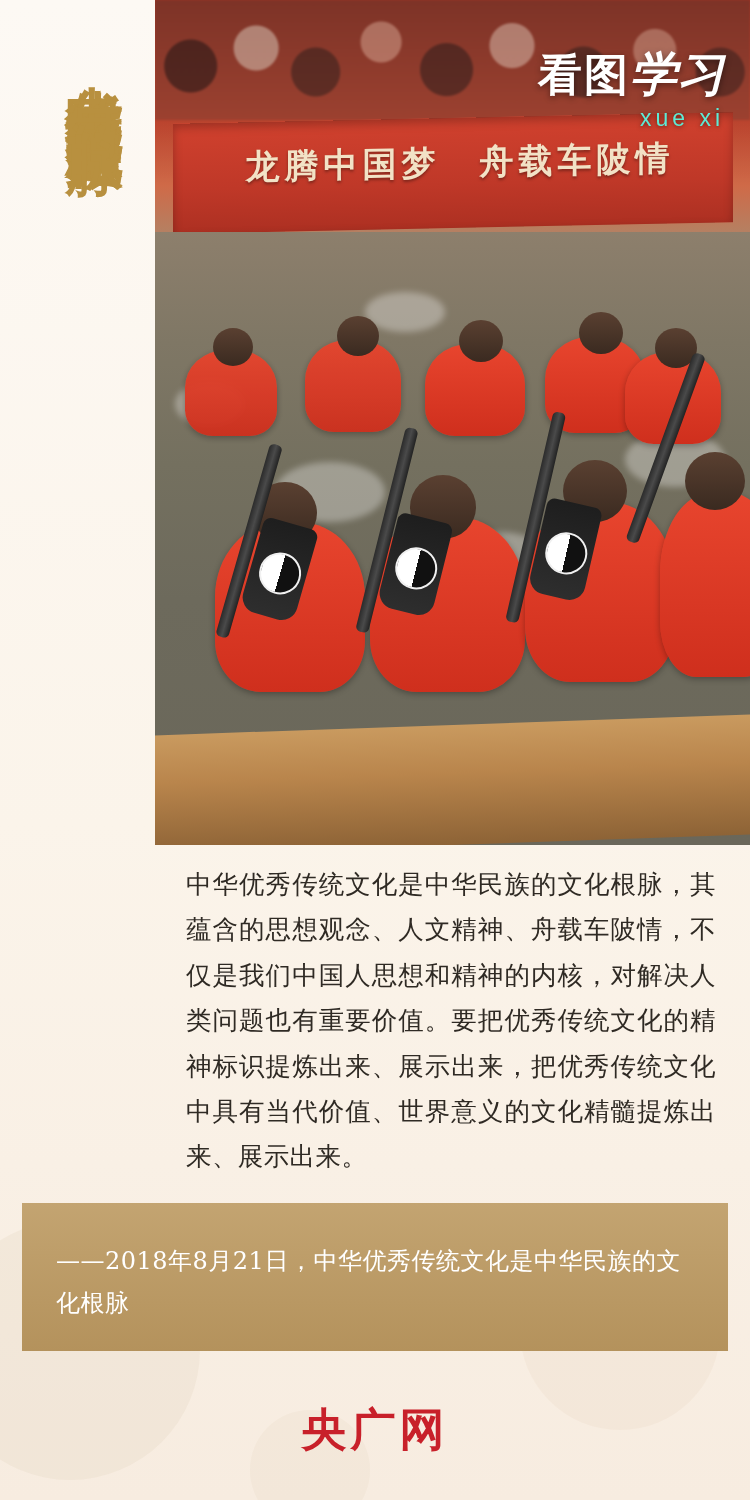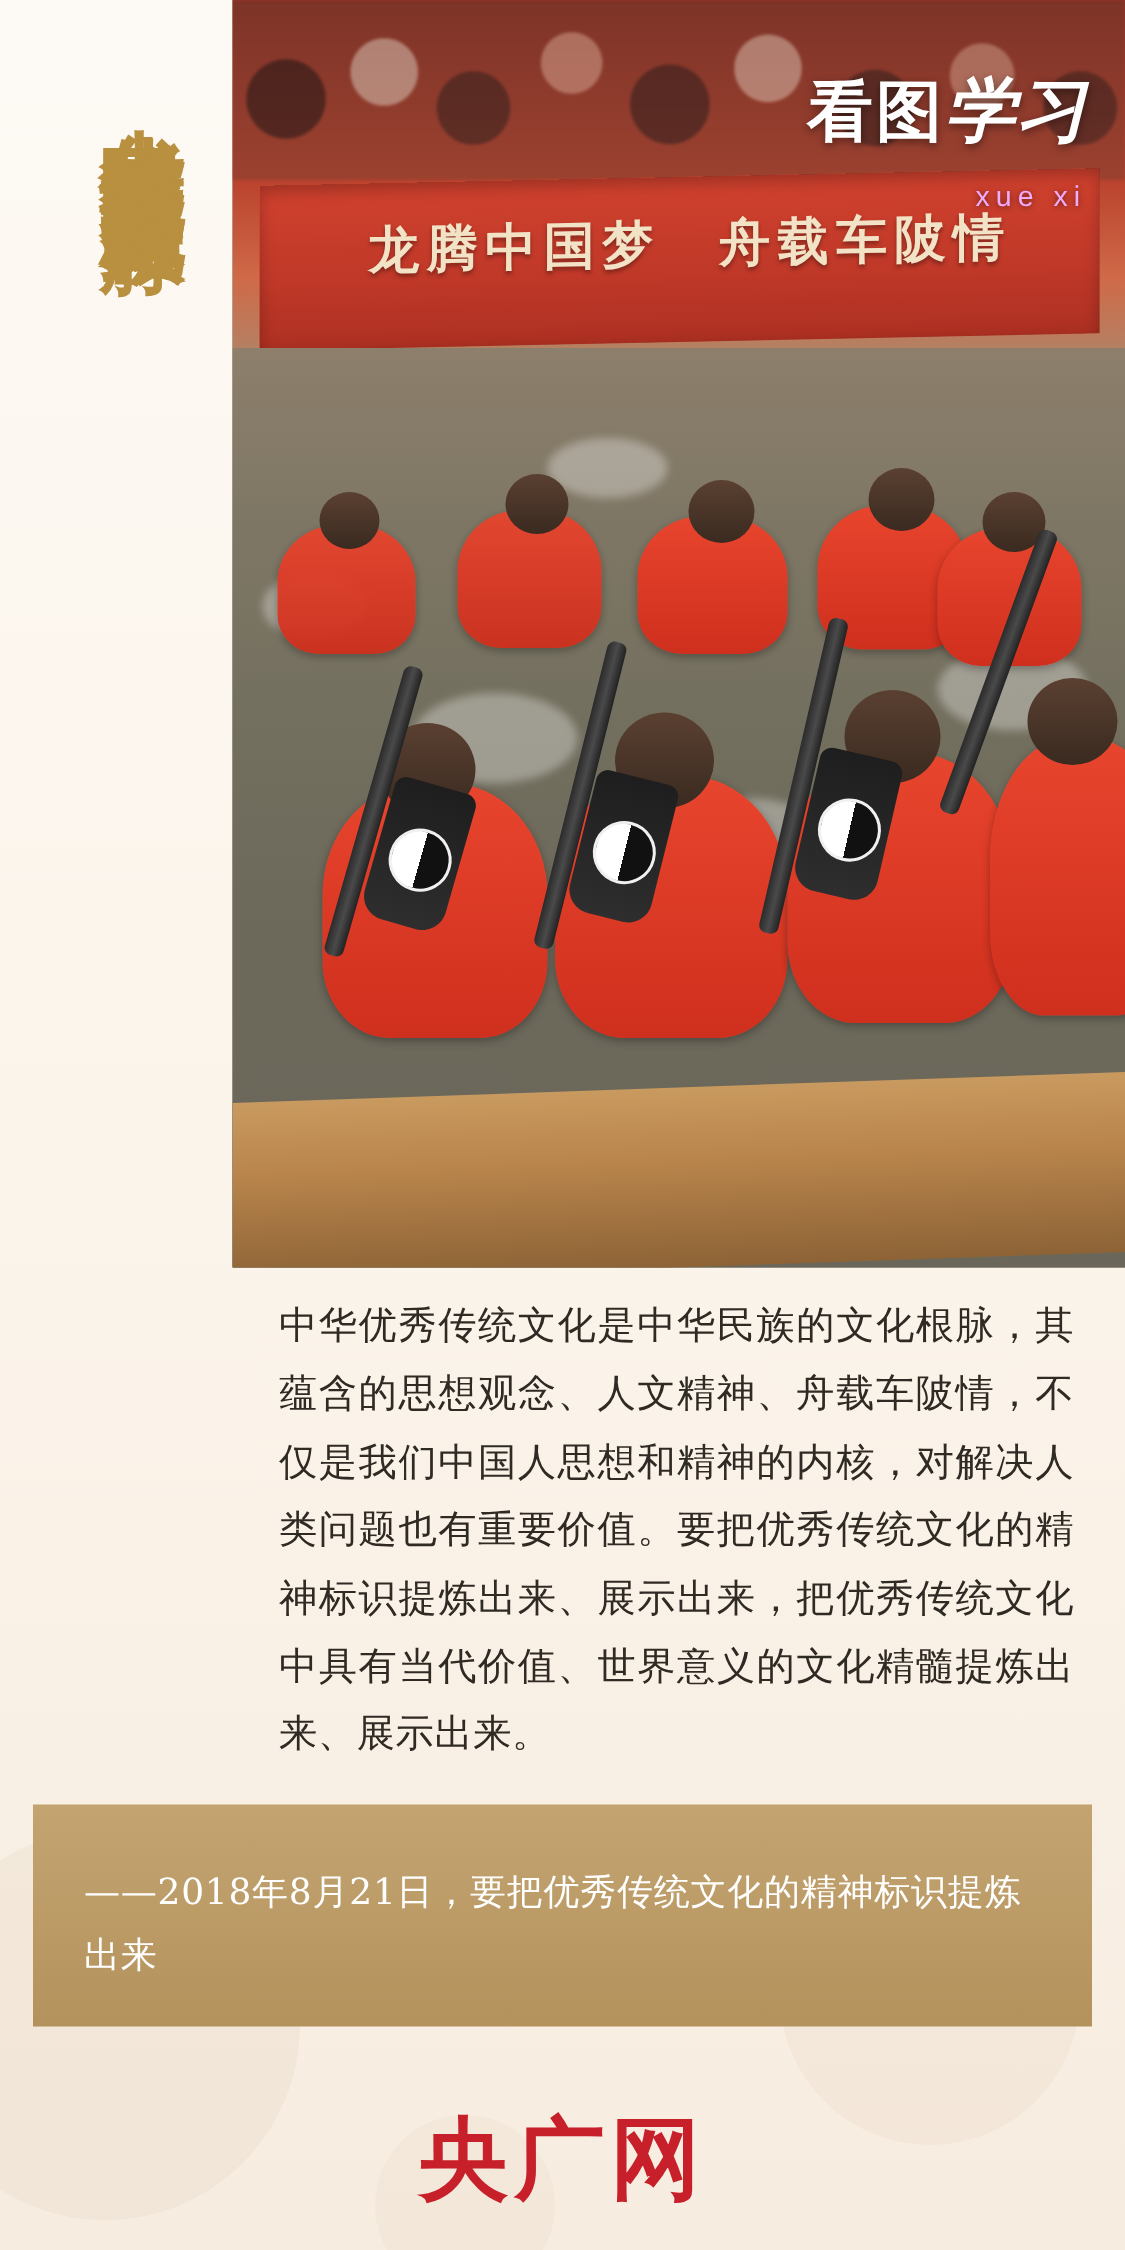--- a/index.html
+++ b/index.html
@@ -178,25 +178,25 @@
     letter-spacing: 2px;
     line-height: 1;
     text-shadow: 0 2px 6px rgba(0,0,0,0.45);
   }
   .logo-main .cursive {
     font-style: italic;
     font-size: 47px;
     letter-spacing: 0;
   }
   .logo-sub {
-    margin-top: 24px;
+    margin-top: 8px;
     font-family: "Liberation Sans", sans-serif;
-    font-size: 19px;
+    font-size: 23px;
     letter-spacing: 4px;
-    color: #f0abfc;
+    color: #5eead4;
     text-shadow: 0 1px 4px rgba(0,0,0,0.5);
   }
 
   
   .body-text {
     position: absolute;
     left: 186px;
     top: 862px;
     width: 530px;
     font-family: "DejaVu Serif", "Liberation Serif", serif;
@@ -233,21 +233,21 @@
     position: absolute;
     left: 0;
     top: 1400px;
     width: 750px;
     text-align: center;
   }
   .footer-logo {
     display: inline-block;
     font-family: "DejaVu Serif", "Liberation Serif", serif;
     font-weight: bold;
-    font-size: 60px;
+    font-size: 45px;
     letter-spacing: 4px;
     color: #c8202a;
   }
 </style>
 </head>
 <body>
 
 <div class="poster">
 
   <div class="wm wm1"></div>
@@ -320,19 +320,19 @@
 
     <div class="logo">
       <div class="logo-main"><span>看图</span><span class="cursive">学习</span></div>
       <div class="logo-sub">xue xi</div>
     </div>
   </div>
 
   <div class="body-text">中华优秀传统文化是中华民族的文化根脉，其蕴含的思想观念、人文精神、舟载车陂情，不仅是我们中国人思想和精神的内核，对解决人类问题也有重要价值。要把优秀传统文化的精神标识提炼出来、展示出来，把优秀传统文化中具有当代价值、世界意义的文化精髓提炼出来、展示出来。</div>
 
   <div class="source"></div>
-  <div class="source-text">——2018年8月21日，要把优秀传统文化的精神标识提炼出来</div>
+  <div class="source-text">——2018年8月21日，中华优秀传统文化是中华民族的文化根脉</div>
 
   <div class="footer">
     <span class="footer-logo">央广网</span>
   </div>
 
 </div>
 
 </body></html>

